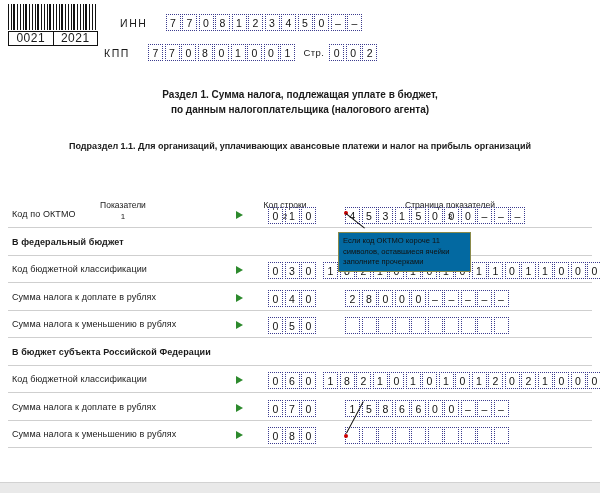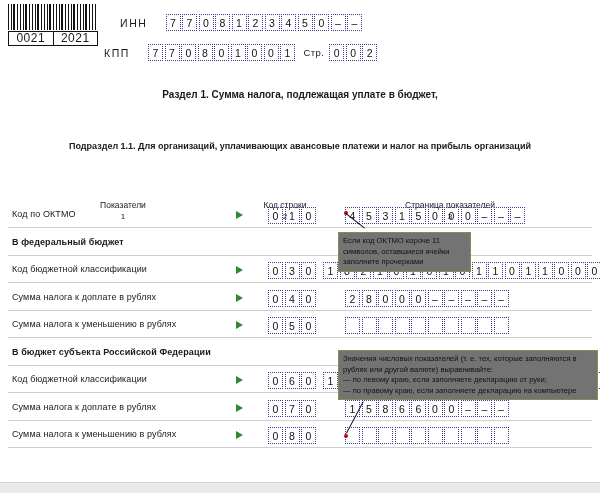--- a/index.html
+++ b/index.html
@@ -93,21 +93,21 @@
     border-top:4px solid transparent;
     border-bottom:4px solid transparent;
   }
   .code-cells{position:absolute;left:268px;top:2px;}
   .val-cells{position:absolute;left:345px;top:2px;}
   .val-cells.wide{left:323px;}
 
   
   .callout{
     position:absolute;
-    background:#737373;
+    background:#0369a1;
     border:1px solid #8a8a4a;
     font-size:7.6px;
     line-height:10.5px;
     padding:3px 4px;
     color:#111;
     box-shadow:0 0 0 rgba(0,0,0,0);
   }
   .leader{position:absolute;background:#111;height:1px;transform-origin:0 0;}
   .dot{
     position:absolute;width:4px;height:4px;border-radius:50%;
@@ -175,20 +175,21 @@
       </span>
     <span class="small-label">Стр.</span>
     <span class="cells">
         <span class="cell">0</span>
         <span class="cell">0</span>
         <span class="cell">2</span>
       </span>
   </div>
 
   <div class="h-center" style="top:88px;">Раздел 1. Сумма налога, подлежащая уплате в бюджет,</div>
+  <div class="h-center" style="top:103px;">по данным налогоплательщика (налогового агента)</div>
   <div class="h-sub" style="top:140px;">Подраздел 1.1. Для организаций, уплачивающих авансовые платежи и налог на прибыль организаций</div>
 
   <div class="col-cap" style="left:78px;top:174px;width:90px;">
     <span>Показатели</span>
     <span class="num">1</span>
   </div>
   <div class="col-cap" style="left:240px;top:174px;width:90px;">
     <span>Код строки</span>
     <span class="num">2</span>
   </div>
@@ -371,23 +372,20 @@
           <span class="cell"></span>
           <span class="cell"></span>
           <span class="cell"></span>
           <span class="cell"></span>
         </span>
         <div class="sep"></div>
       </div>
     </div>
 
   <div class="callout" style="left:338px;top:232px;width:123px;">Если код ОКТМО короче 11 символов, оставшиеся ячейки заполните прочерками</div>
-  <div class="callout" style="left:338px;top:350px;width:250px;white-space:pre-line;">Значения числовых показателей (т. е. тех, которые заполняются в рублях или другой валюте) выравнивайте:
-— по левому краю, если заполняете декларацию от руки;
-— по правому краю, если заполняете декларацию на компьютере</div>
 
   <div class="dot" style="left:344px;top:211px;"></div>
   <div class="leader" style="left:346px;top:213px;width:24px;transform:rotate(38deg);"></div>
 
   <div class="dot" style="left:344px;top:434px;"></div>
   <div class="leader" style="left:346px;top:433px;width:36px;transform:rotate(-62deg);"></div>
 
   <div class="bottom-bar"></div>
 </div>
 

